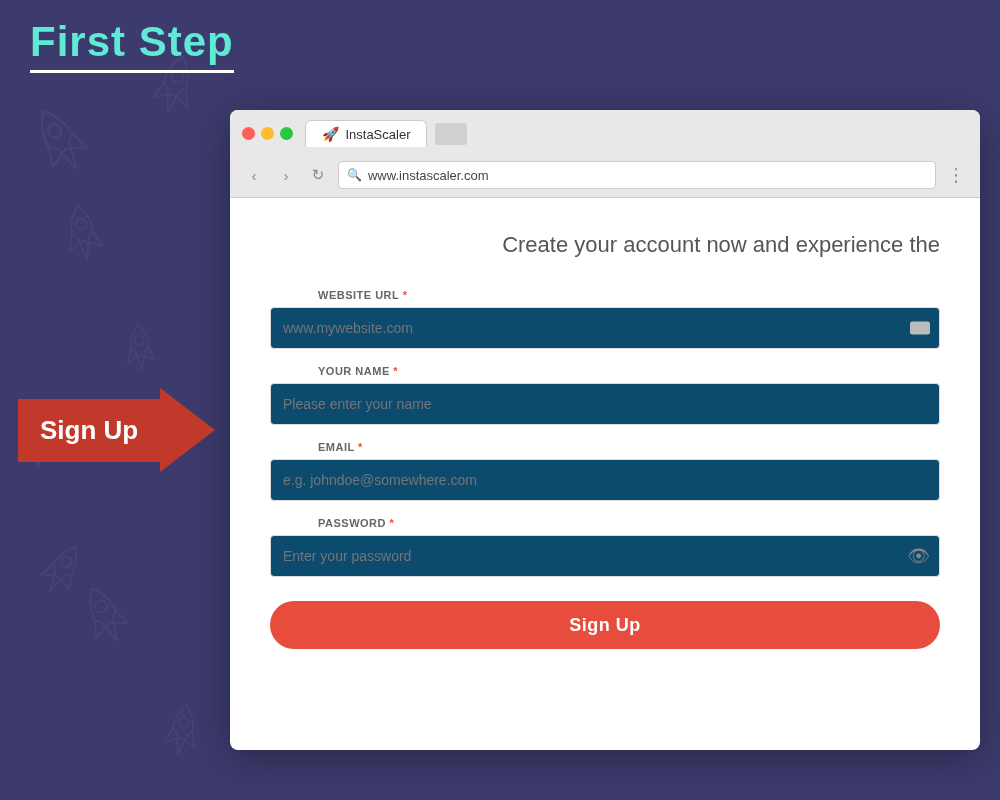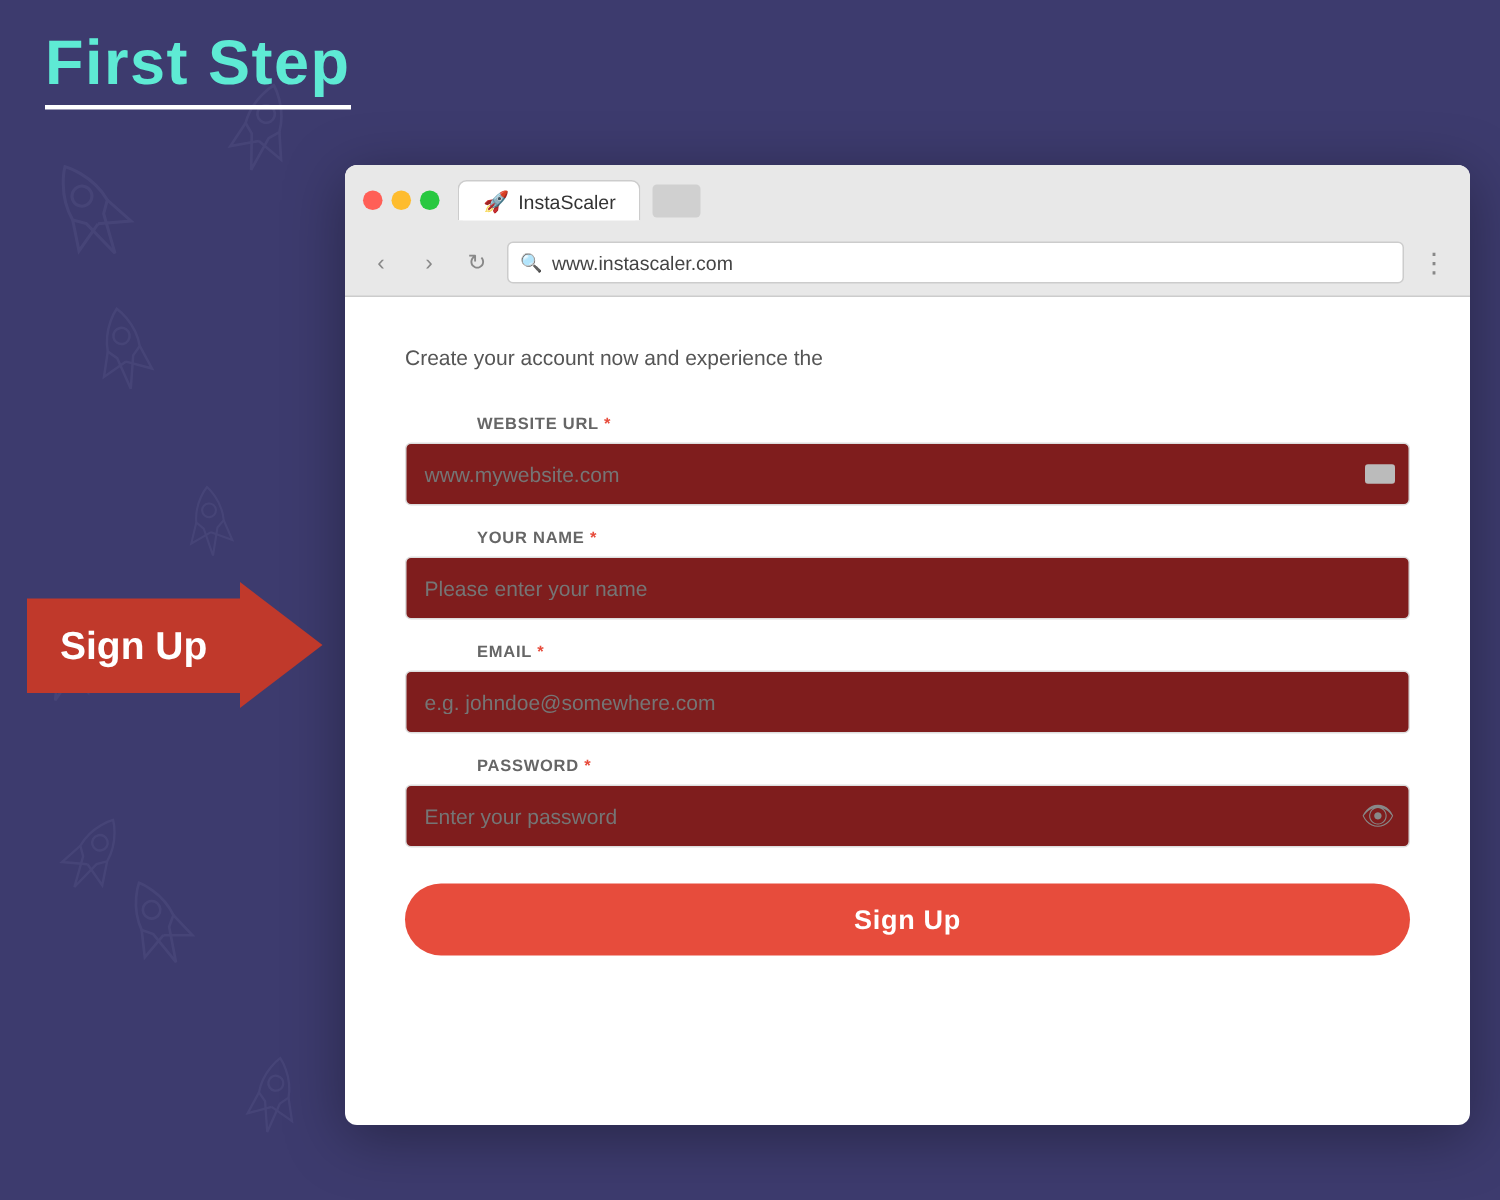--- a/index.html
+++ b/index.html
@@ -196,23 +196,23 @@
     }
 
     
     .browser-content {
       padding: 30px 40px 20px;
       overflow-y: auto;
       height: calc(100% - 80px);
     }
 
     .hero-text {
-      text-align: left;
+      text-align: right;
       color: #555;
-      font-size: 14px;
+      font-size: 22px;
       line-height: 1.5;
       margin-bottom: 28px;
     }
 
     
     .form-group {
       margin-bottom: 16px;
     }
 
     .form-label {
@@ -235,21 +235,21 @@
     }
 
     .form-input {
       width: 100%;
       height: 42px;
       border: 1px solid #ddd;
       border-radius: 4px;
       padding: 0 12px;
       font-size: 14px;
       color: #999;
-      background: #7f1d1d;
+      background: #0c4a6e;
       outline: none;
     }
 
     .input-icon {
       position: absolute;
       right: 10px;
       top: 50%;
       transform: translateY(-50%);
       color: #888;
       font-size: 16px;

